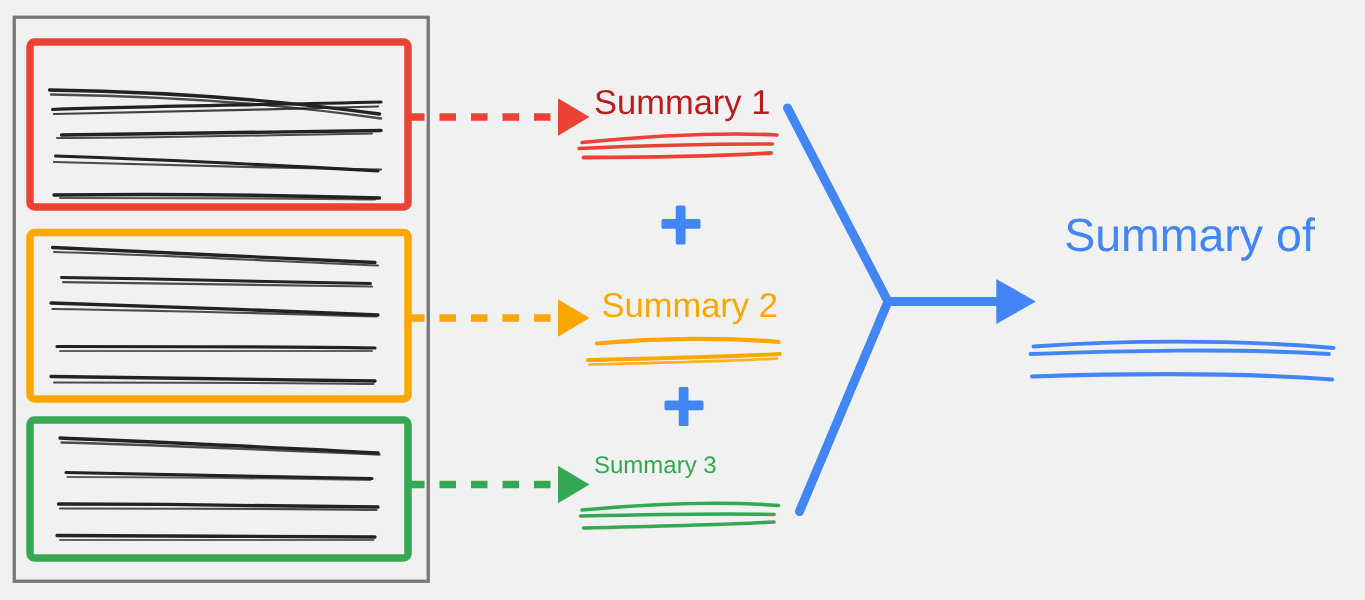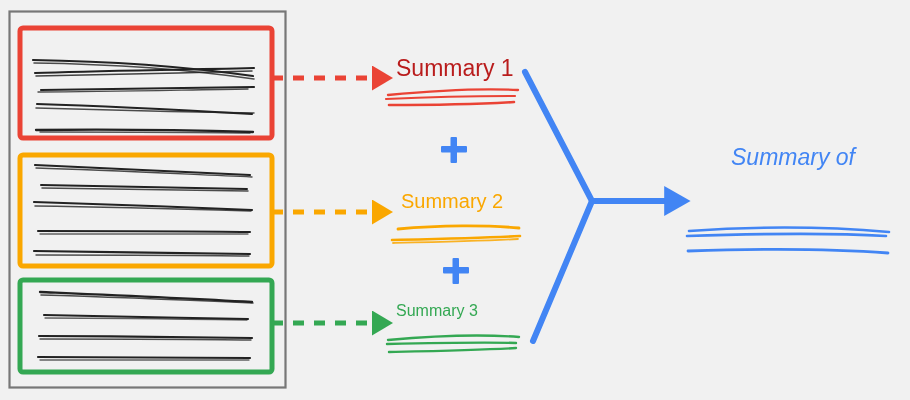--- a/index.html
+++ b/index.html
@@ -21,28 +21,27 @@
     height: 400px;
   }
   .lbl {
     position: absolute;
     white-space: nowrap;
     font-family: "Liberation Sans", sans-serif;
     font-weight: 400;
     user-select: none;
   }
   #sum1-label { left: 396px; top: 55px;  font-size: 23px; color: #b91c1c; }
-  #sum2-label { left: 401px; top: 190px; font-size: 20px; color: #FAA700; }
+  #sum2-label { left: 401px; top: 190px; font-size: 23px; color: #FAA700; }
   #sum3-label { left: 396px; top: 302px; font-size: 16px; color: #34A853; }
   #sos-label {
     left: 693px; top: 138px;
-    font-size: 23px; color: #4285F4;
+    font-size: 31px; color: #4285F4;
     text-align: center; width: 200px;
     line-height: 38px;
-    font-style: italic;
   }
   .sos-line { display: block; }
 </style>
 </head>
 <body>
 
 <svg id="canvas" viewBox="0 0 910 400" xmlns="http://www.w3.org/2000/svg">
 
   <rect x="0" y="0" width="910" height="400" fill="#f1f1f1"></rect>
 

